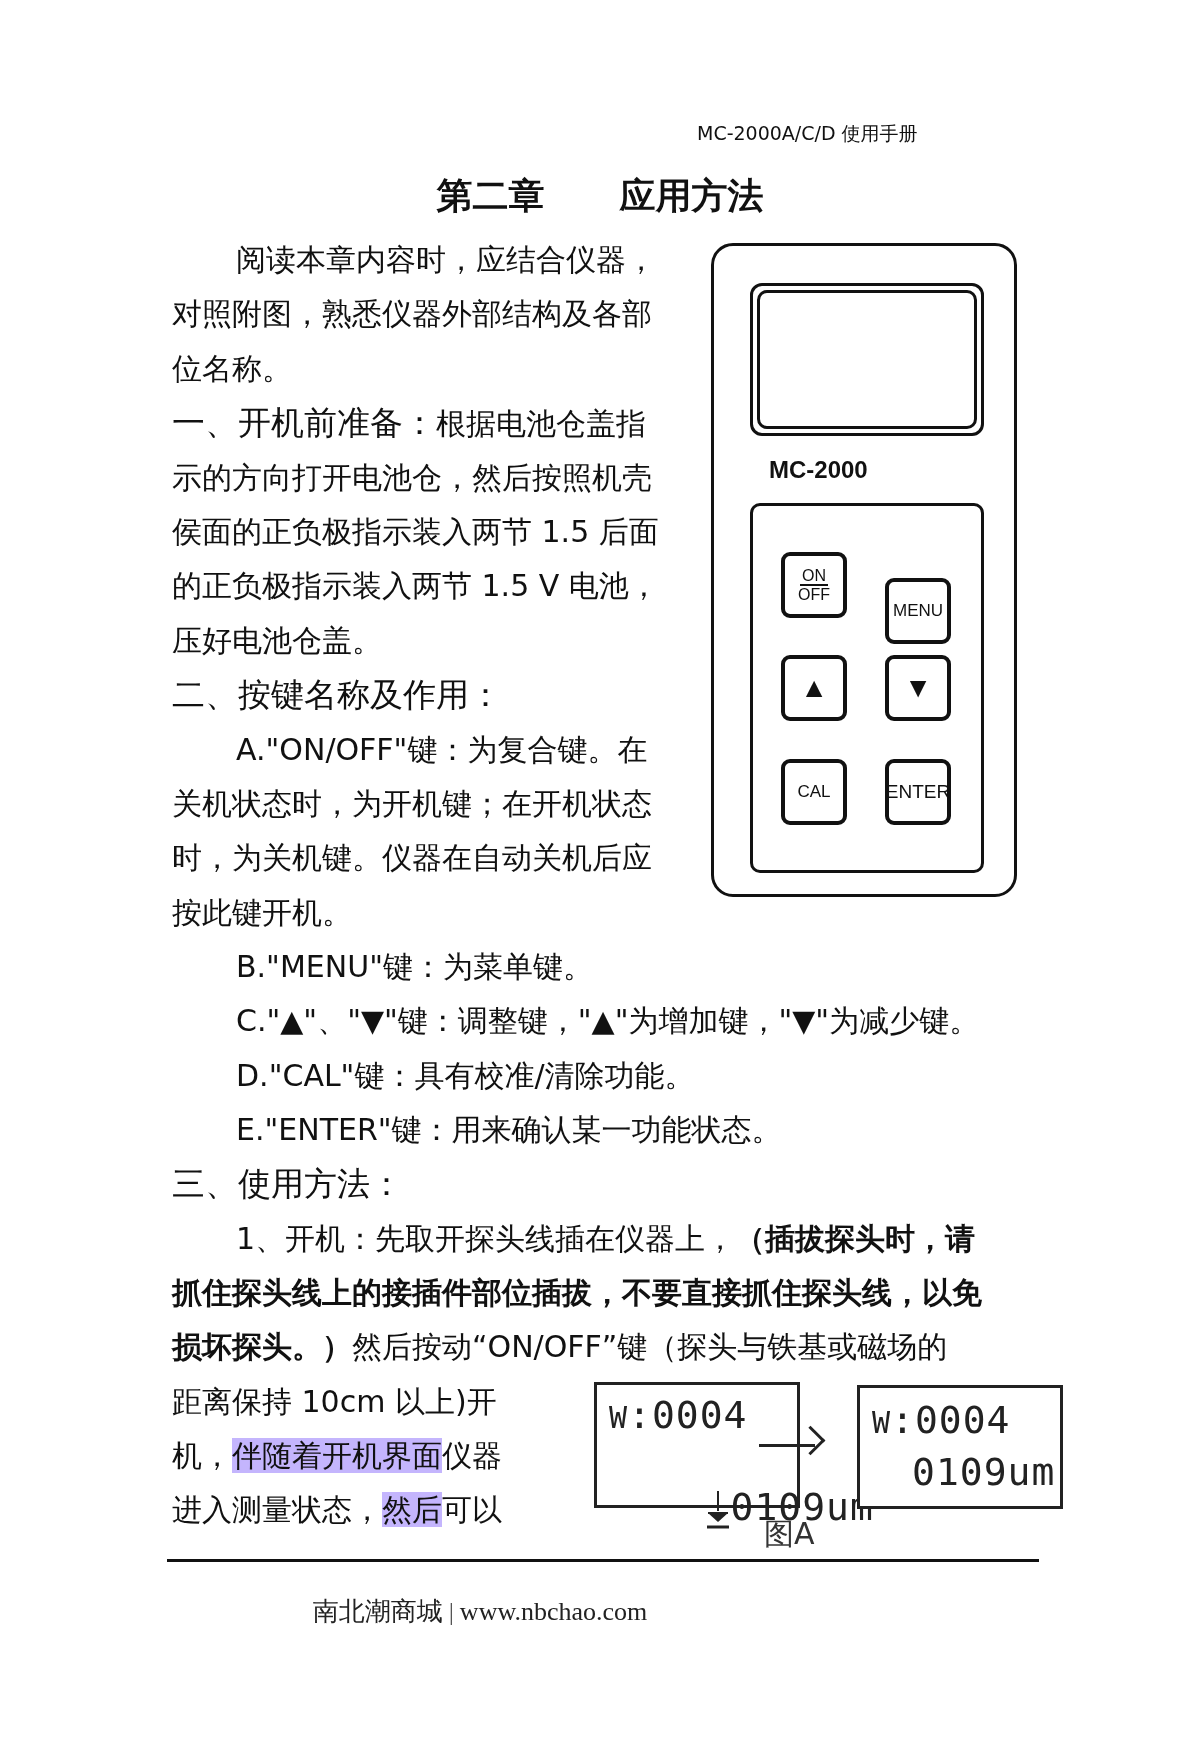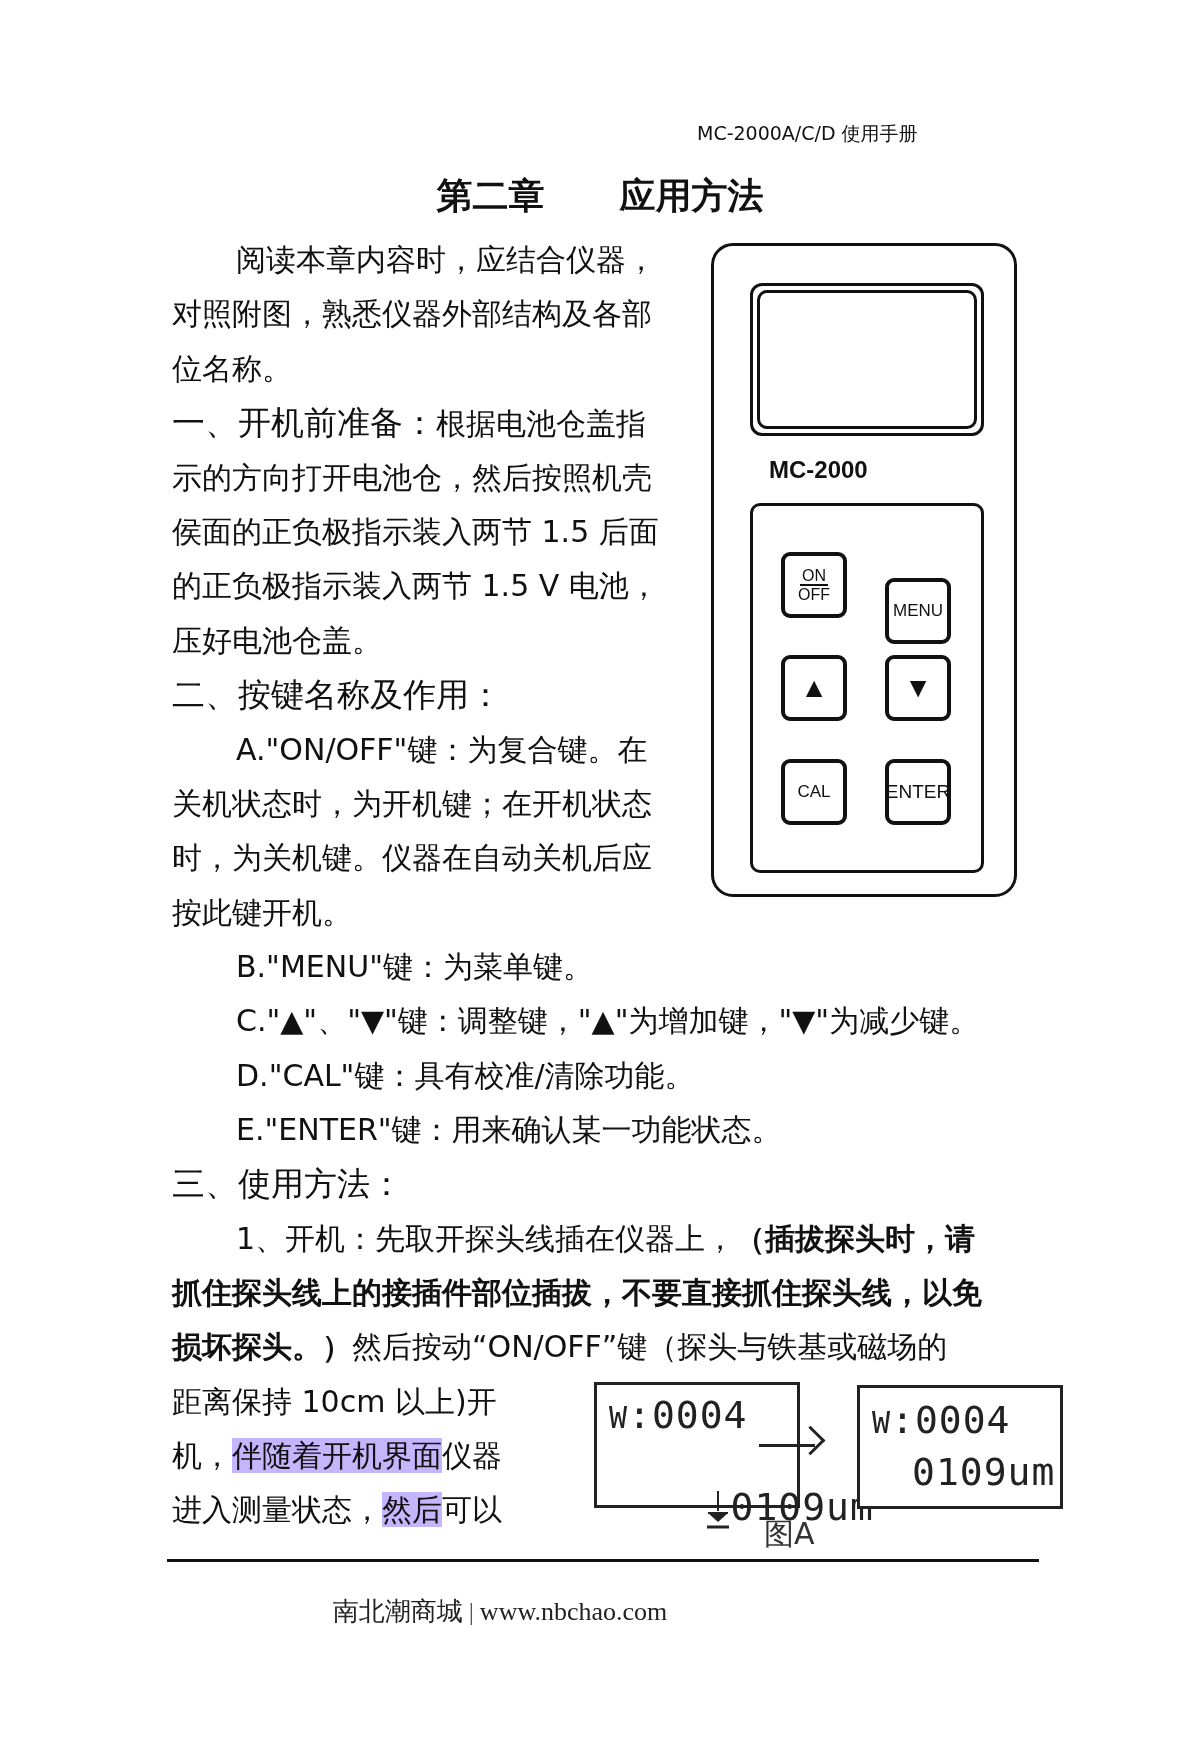--- a/index.html
+++ b/index.html
@@ -27,21 +27,21 @@
   .onoff .on { border-bottom:2px solid #111; padding:0 2px; }
   
   .lcd { position:absolute; border:3px solid #222; box-sizing:border-box; background:#fff;
          font-family:"DejaVu Sans Mono","Liberation Mono",monospace; color:#222;margin-left:40px; }
   .lcd .row { position:absolute; font-size:38px; line-height:40px; white-space:pre; letter-spacing:1px; }
   .lcd .w { font-size:30px; }
   .arrow-line { left:759px; top:1444px; width:56px; height:3px; background:#222; }
   .arrow-head { left:800px; top:1430px; width:18px; height:18px; border-right:3px solid #222; border-top:3px solid #222; transform:rotate(45deg); }
   .caption { left:764px; top:1518px; font-size:30px; line-height:32px; color:#333; }
   .rule { left:167px; top:1559px; width:872px; height:3px; background:#111; }
-  .footer { left:0; width:960px; top:1596px; text-align:center; font-family:"Liberation Serif","DejaVu Serif",serif; font-size:26px; line-height:32px; color:#222; white-space:pre;padding-left:20px; }
+  .footer { left:0; width:960px; top:1596px; text-align:center; font-family:"Liberation Serif","DejaVu Serif",serif; font-size:26px; line-height:32px; color:#222; white-space:pre; }
   .footer .sep { color:#555; padding:0 6px; }
 </style>
 </head>
 <body>
 
 <div class="abs header">MC-2000A/C/D 使用手册</div>
 <div class="abs title"><span>第二章</span>      <span>应用方法</span></div>
 
 <div class="line ind" style="top:233px">阅读本章内容时，应结合仪器，</div>
 <div class="line" style="top:287px">对照附图，熟悉仪器外部结构及各部</div>

